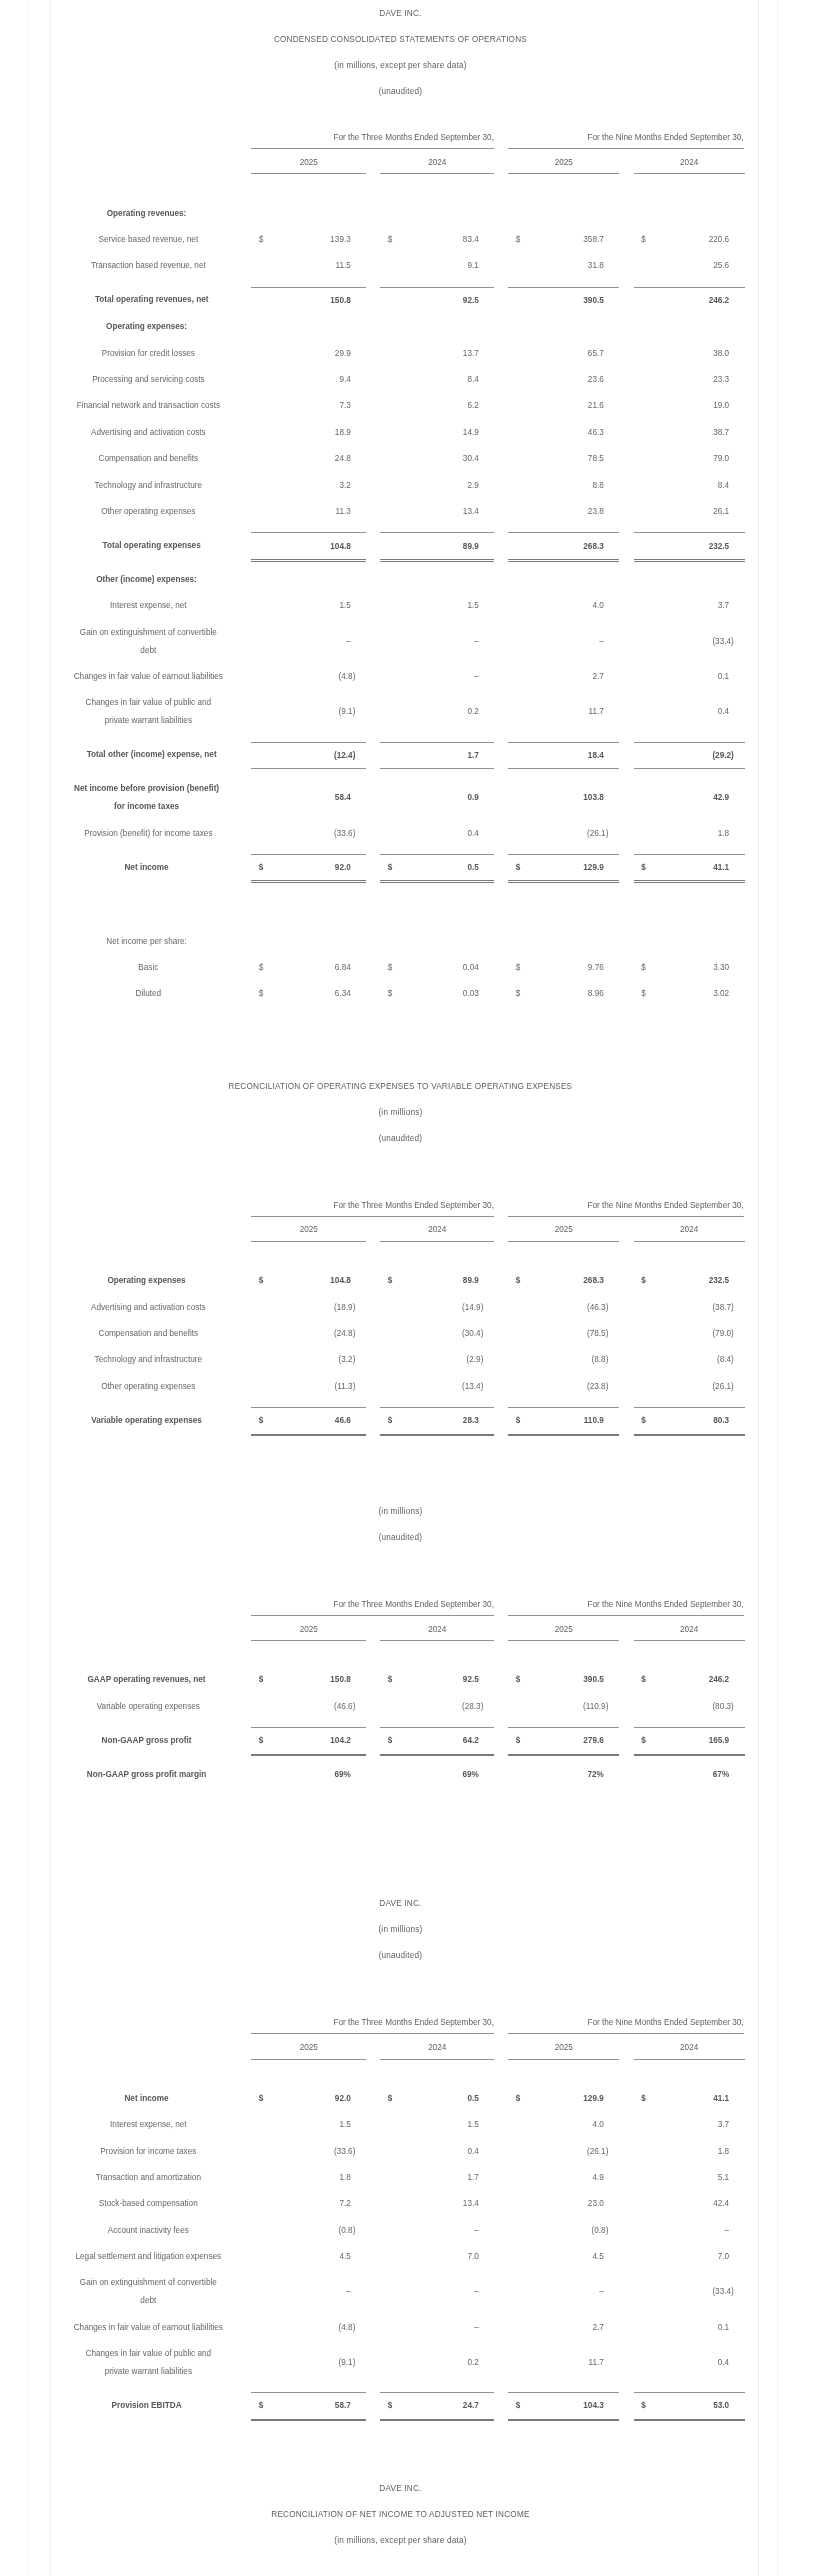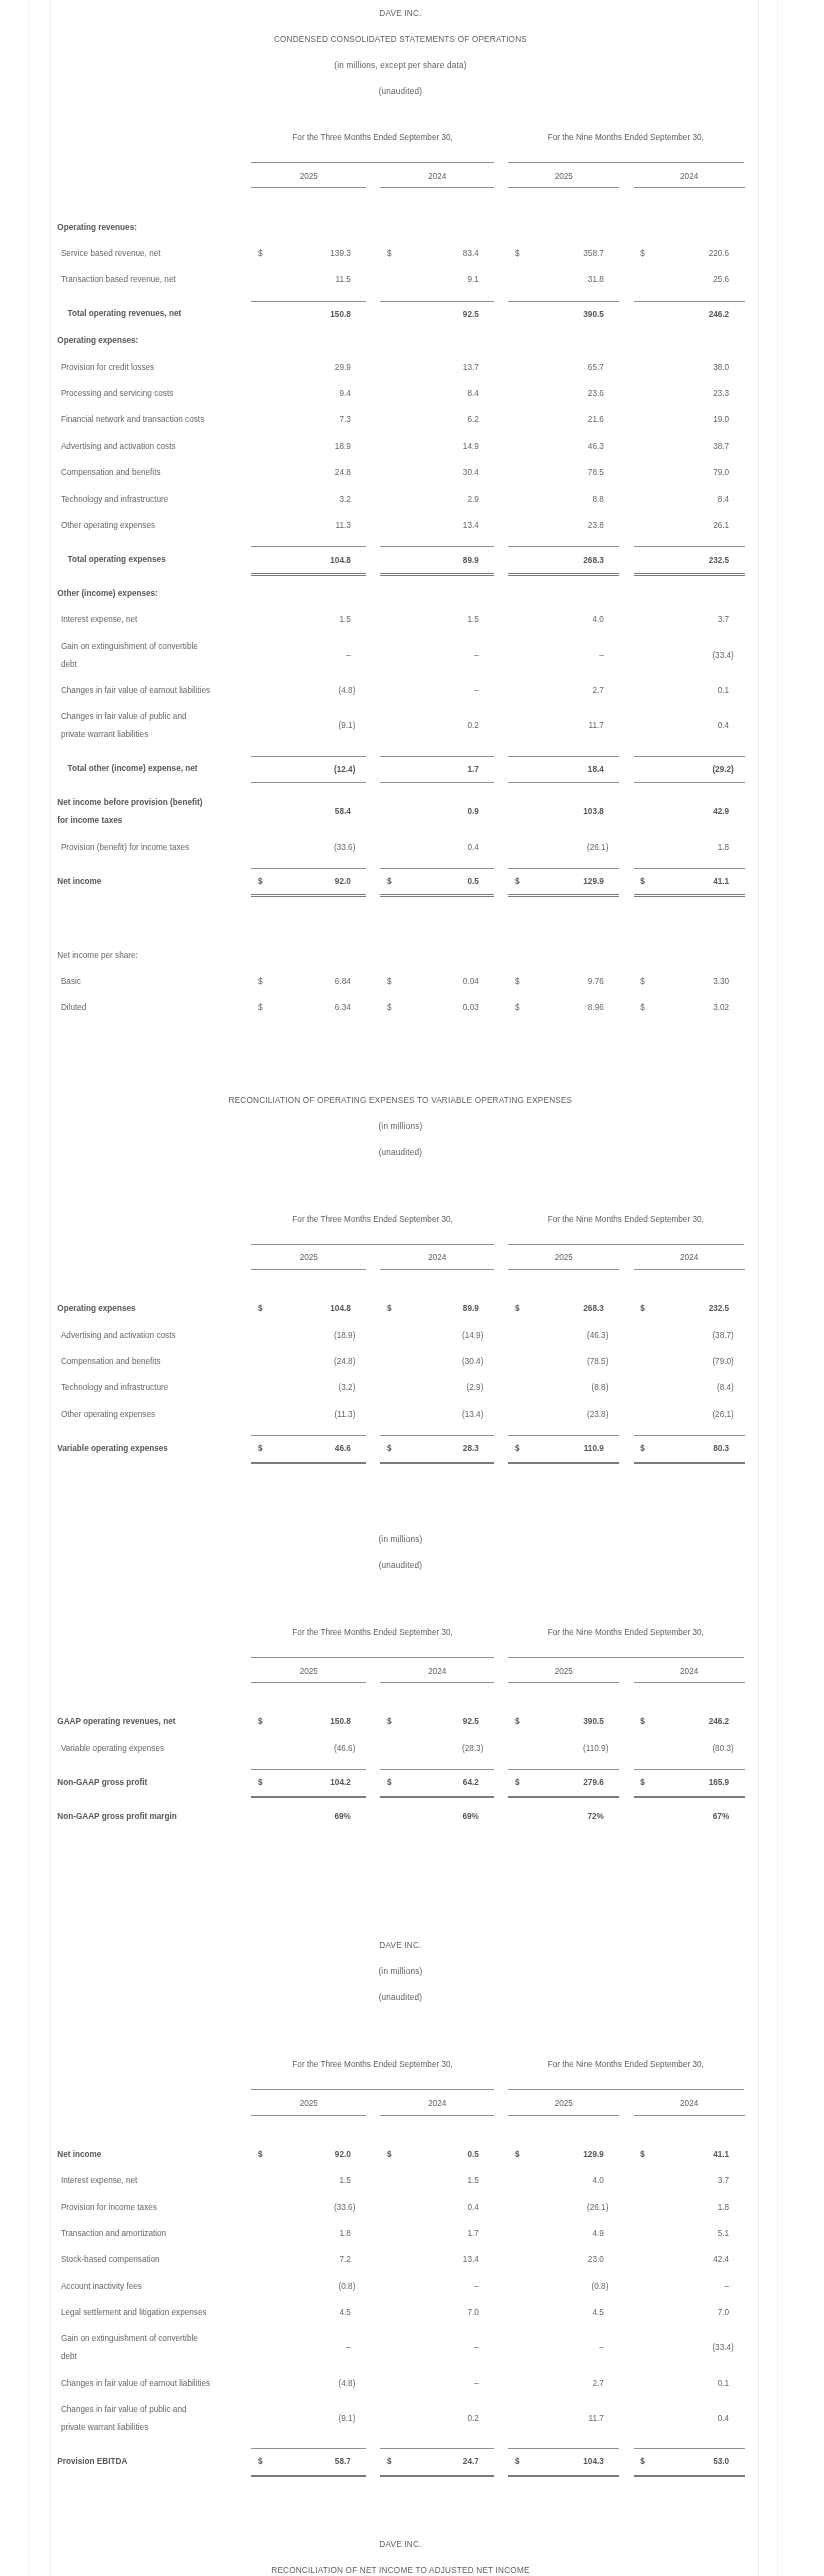--- a/index.html
+++ b/index.html
@@ -14,32 +14,32 @@
   section:nth-of-type(2){margin-top:66px;}
   section:nth-of-type(3){margin-top:57px;}
   section:nth-of-type(4){margin-top:103px;}
   section:nth-of-type(5){margin-top:49px;}
   section:nth-of-type(6){margin-top:49px;}
   .tline{text-align:center;line-height:26px;font-size:8.2px;letter-spacing:0.2px;color:#5d6064;font-weight:500;white-space:nowrap;}
   .thead{margin-top:49px;}
   section:nth-of-type(1) .thead,section:nth-of-type(6) .thead{margin-top:28px;}
   .prow,.yrow,.row{display:flex;align-items:flex-start;}
   .lblspace{width:194px;flex:none;}
-  .pcell{box-sizing:border-box;text-align:center;font-size:8.2px;font-weight:500;color:#5d6064;
-         padding-bottom:20px;border-bottom:0.8px solid #8f8f8f;white-space:nowrap;}
+  .pcell{box-sizing:border-box;text-align:right;font-size:8.2px;font-weight:500;color:#5d6064;
+         padding-bottom:6px;border-bottom:0.8px solid #8f8f8f;white-space:nowrap;}
   .span2a{width:243px;}
   .span2b{width:236px;margin-left:14px;}
   .ycell{box-sizing:border-box;text-align:center;font-size:8.2px;font-weight:500;color:#5d6064;
          padding:8.8px 0 6.7px;border-bottom:0.8px solid #8f8f8f;}
   .g1{width:115px;margin-left:0;flex:none;}
   .g2{width:114px;margin-left:14px;flex:none;}
   .g3{width:111px;margin-left:14px;flex:none;}
   .g4{width:111px;margin-left:14.4px;flex:none;}
   .tbody{margin-top:26px;}
-  .row{padding:7.2px 0;}
+  .row{padding:7.2px 0;text-align:center;}
   .row .lbl{width:194px;flex:none;box-sizing:border-box;padding-right:15.5px;font-size:8.2px;line-height:12px;white-space:nowrap;}
   .ind1{padding-left:3.6px;}
   .ind2{padding-left:10.3px;}
   .row.bold .lbl,.row.bold .grp{font-weight:700;color:#54575b;}
   .grp{box-sizing:border-box;display:flex;justify-content:space-between;align-items:baseline;
        padding:0 15.5px 0 6.7px;font-size:8.2px;line-height:12px;}
   .grp .d{min-width:6.2px;}
   .row.top .grp{border-top:0.8px solid #8f8f8f;padding-top:7.2px;}
   .row.top .lbl{padding-top:7.7px;}
   .row.b-sgl .grp{border-bottom:0.8px solid #8f8f8f;padding-bottom:6.2px;}

